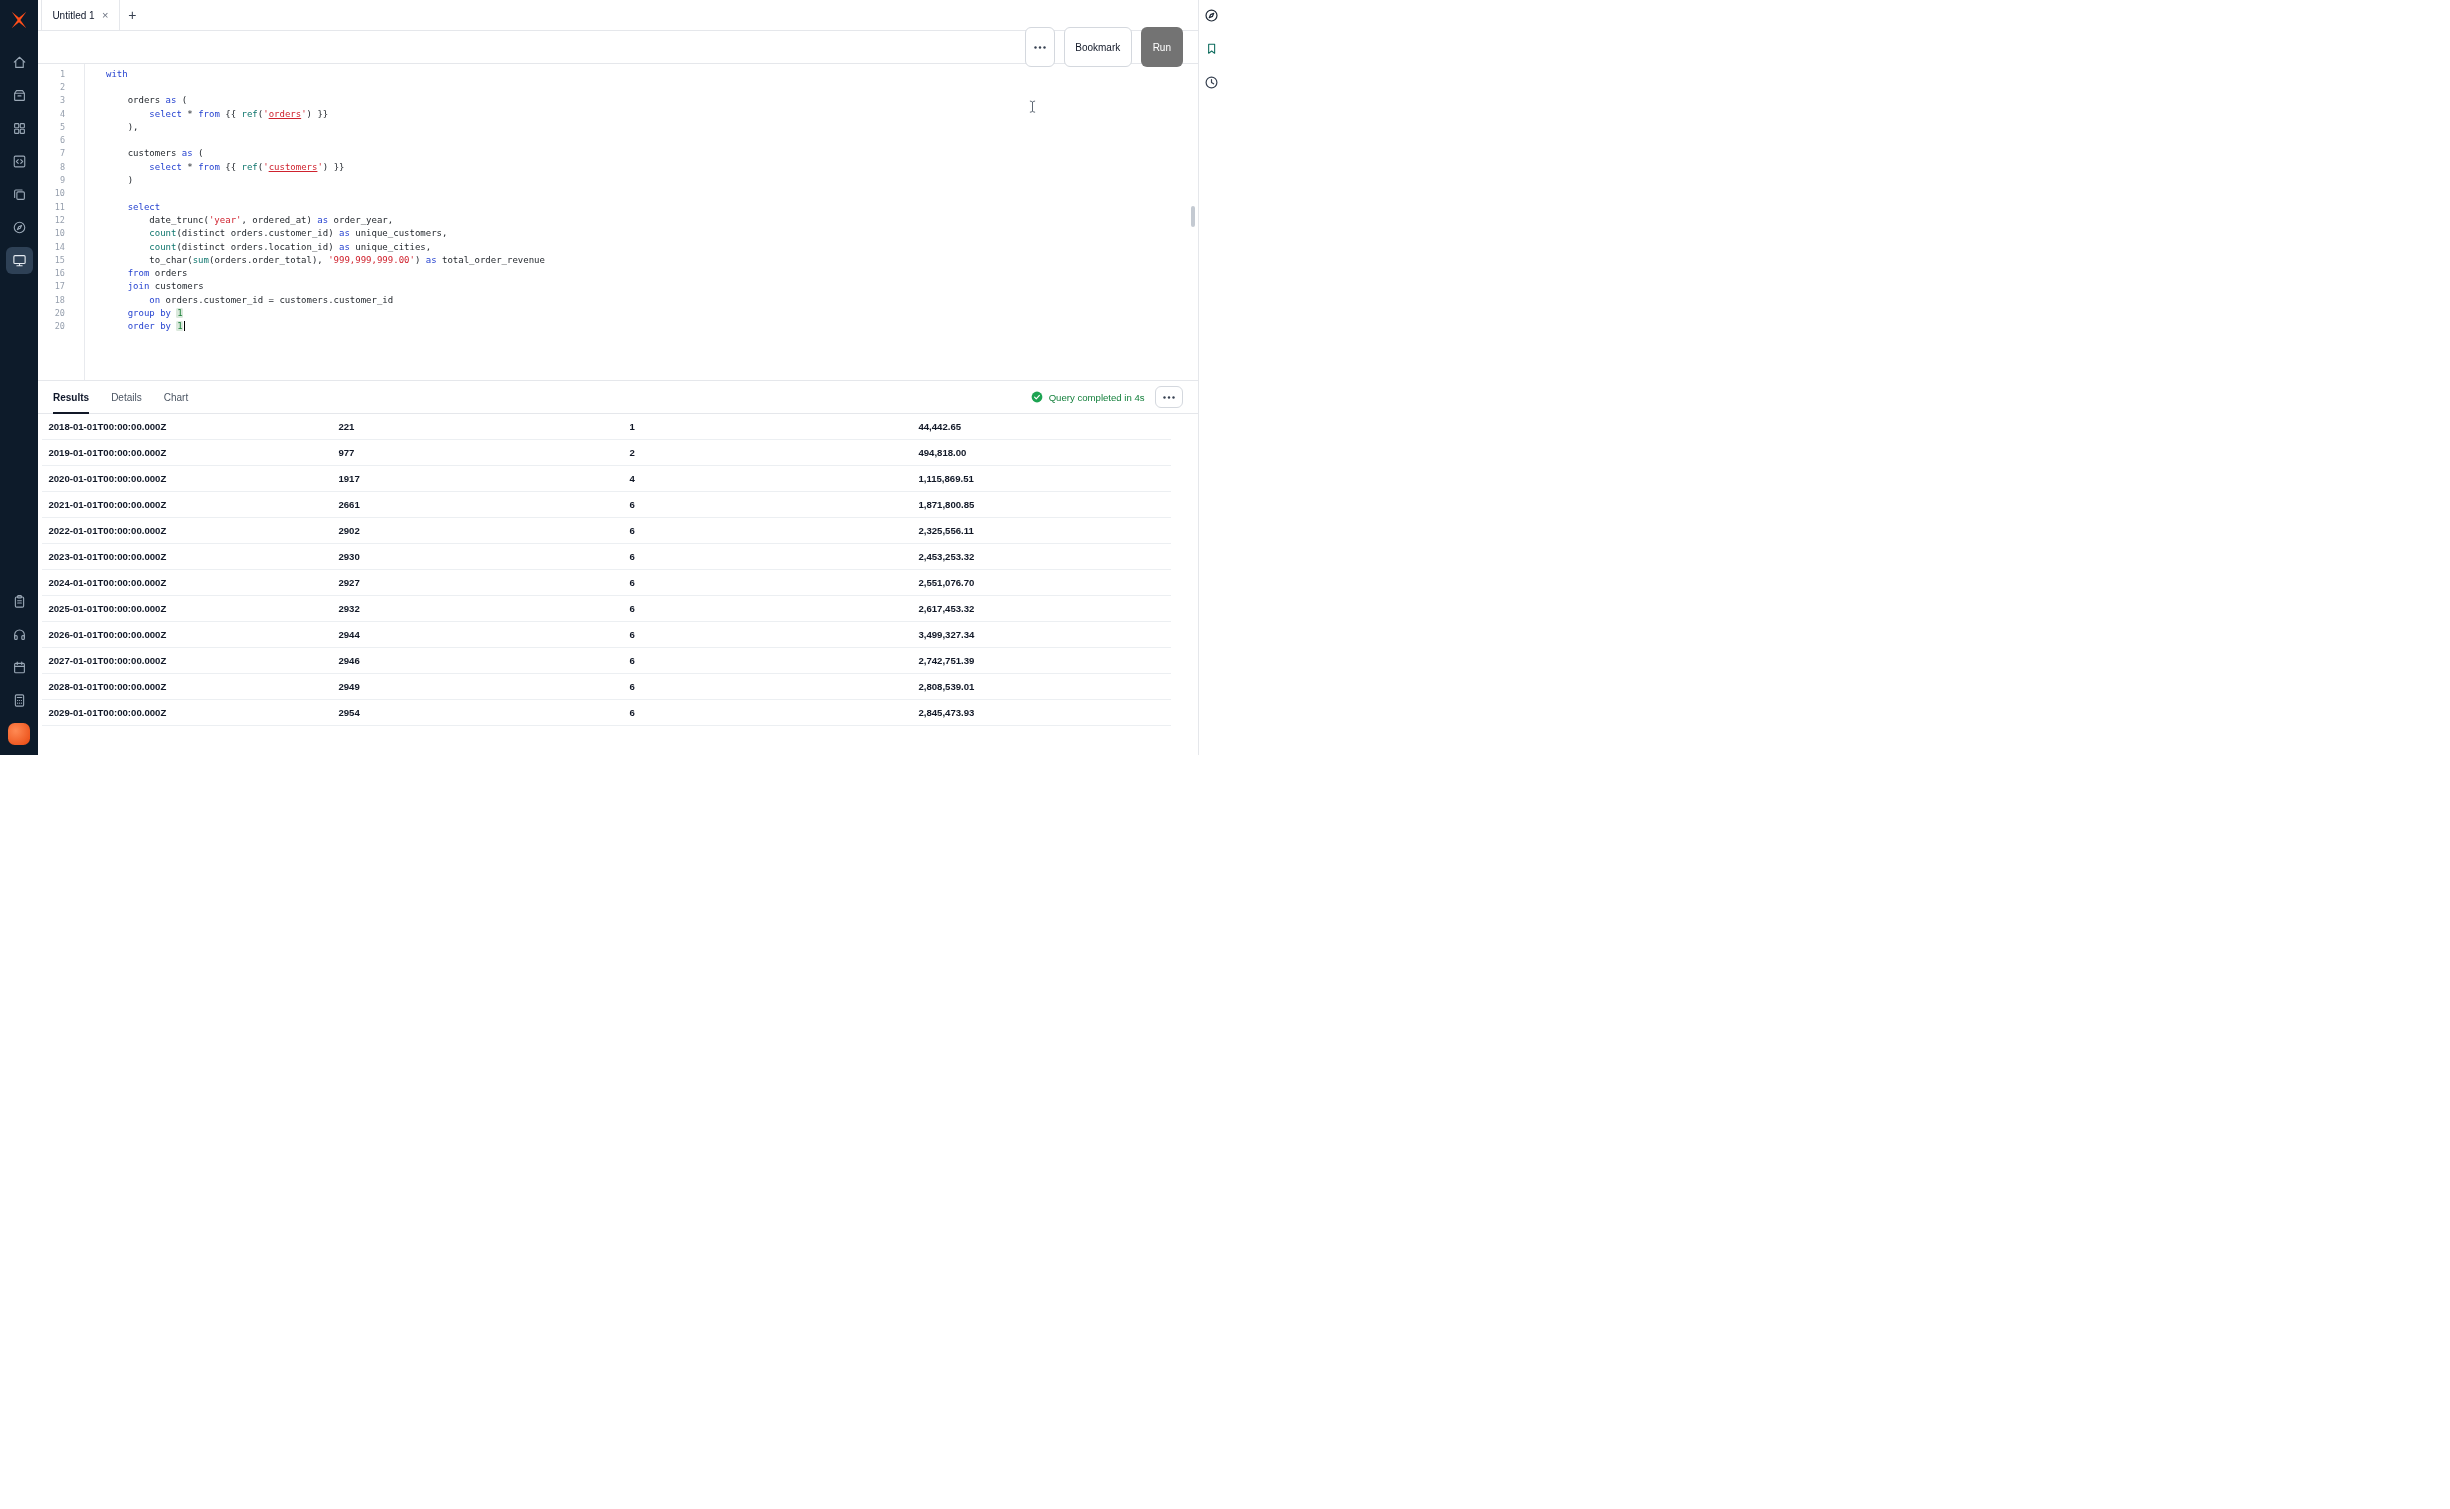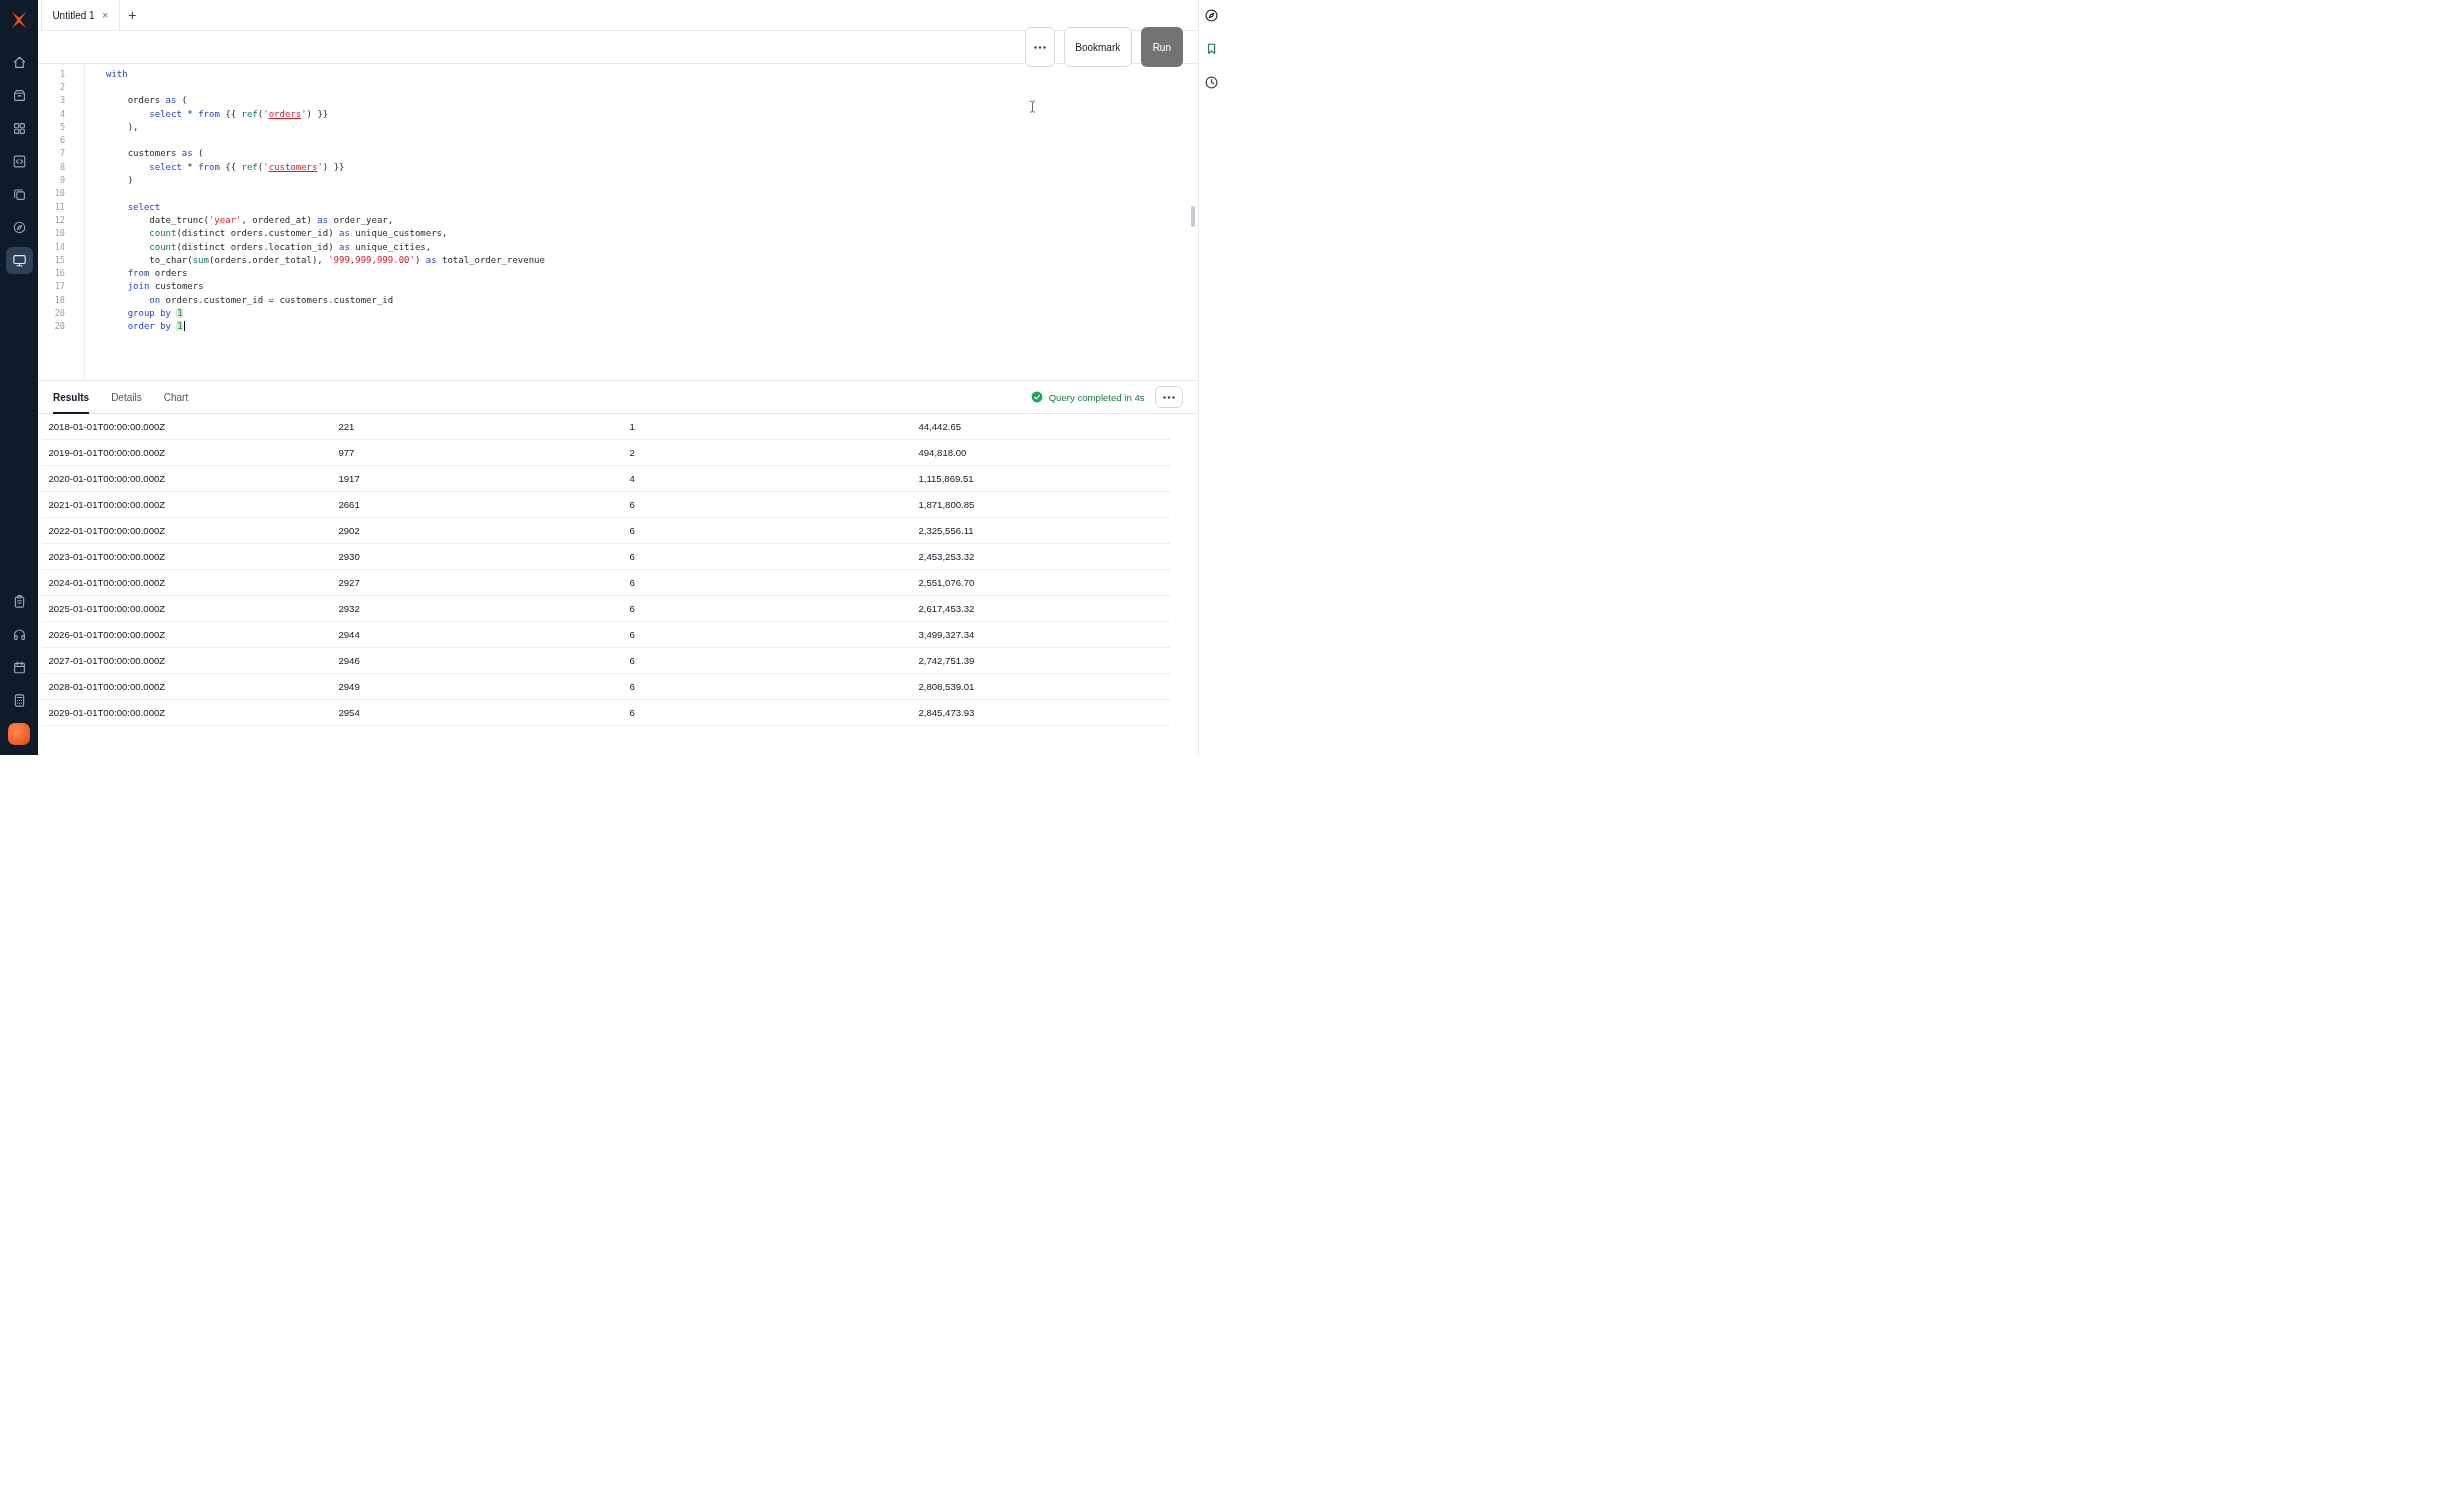--- a/index.html
+++ b/index.html
@@ -66,21 +66,21 @@
 
   .thead{display:grid;grid-template-columns:290px 291px 289px 1fr;height:27px;align-items:center;
     margin:0 27px 0 4.4px;border-bottom:0.7px solid #e5e7eb;flex:none;}
   .th{font-size:8.1px;font-weight:500;color:#6b7280;letter-spacing:0.3px;padding-left:6px;position:relative;height:100%;
     display:flex;align-items:center;}
   .th::after{content:"";position:absolute;right:0;top:7.4px;bottom:7.4px;width:0.7px;background:#e5e7eb;}
   .th:last-child::after{display:none;}
   .tbody{margin:0 27px 0 4.4px;overflow:hidden;}
   .tr{display:grid;grid-template-columns:290px 291px 289px 1fr;height:26px;align-items:center;
     border-bottom:0.7px solid #eceff2;font-size:9.6px;color:#111827;cursor:default;}
-  .td{padding-left:6px;overflow:hidden;text-overflow:ellipsis;white-space:nowrap;}
+  .td{padding-left:6px;overflow:hidden;text-overflow:ellipsis;white-space:nowrap;font-weight:bold;}
 
   
   .right-rail{width:27px;border-left:0.7px solid #e5e7eb;background:#fff;display:flex;flex-direction:column;
     align-items:center;padding-top:7.4px;gap:17px;flex:none;}
   .rr-btn{border:none;background:none;padding:0;width:16.3px;height:16.3px;cursor:pointer;
     display:flex;align-items:center;justify-content:center;}
   .rr-btn svg{fill:none;stroke-width:1.6;stroke-linecap:round;stroke-linejoin:round;}
 </style>
 </head>
 <body>

